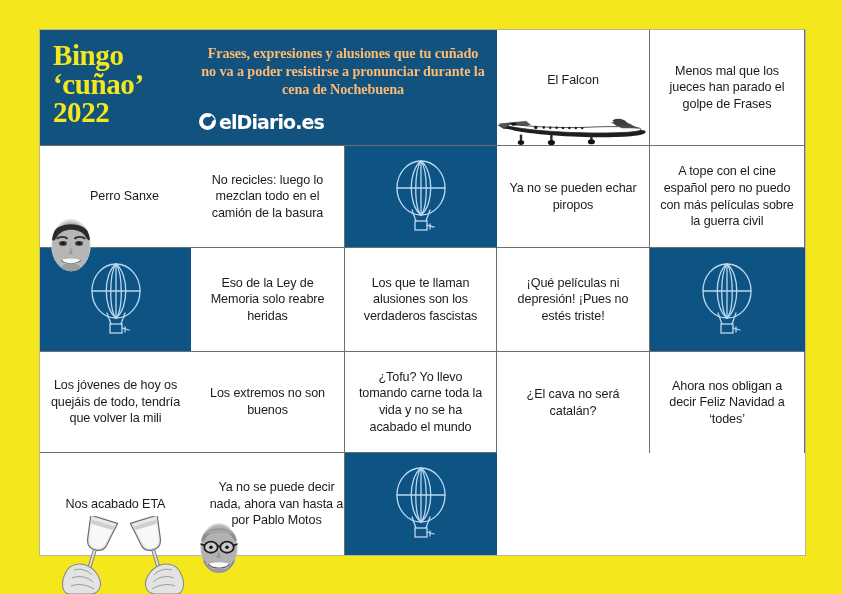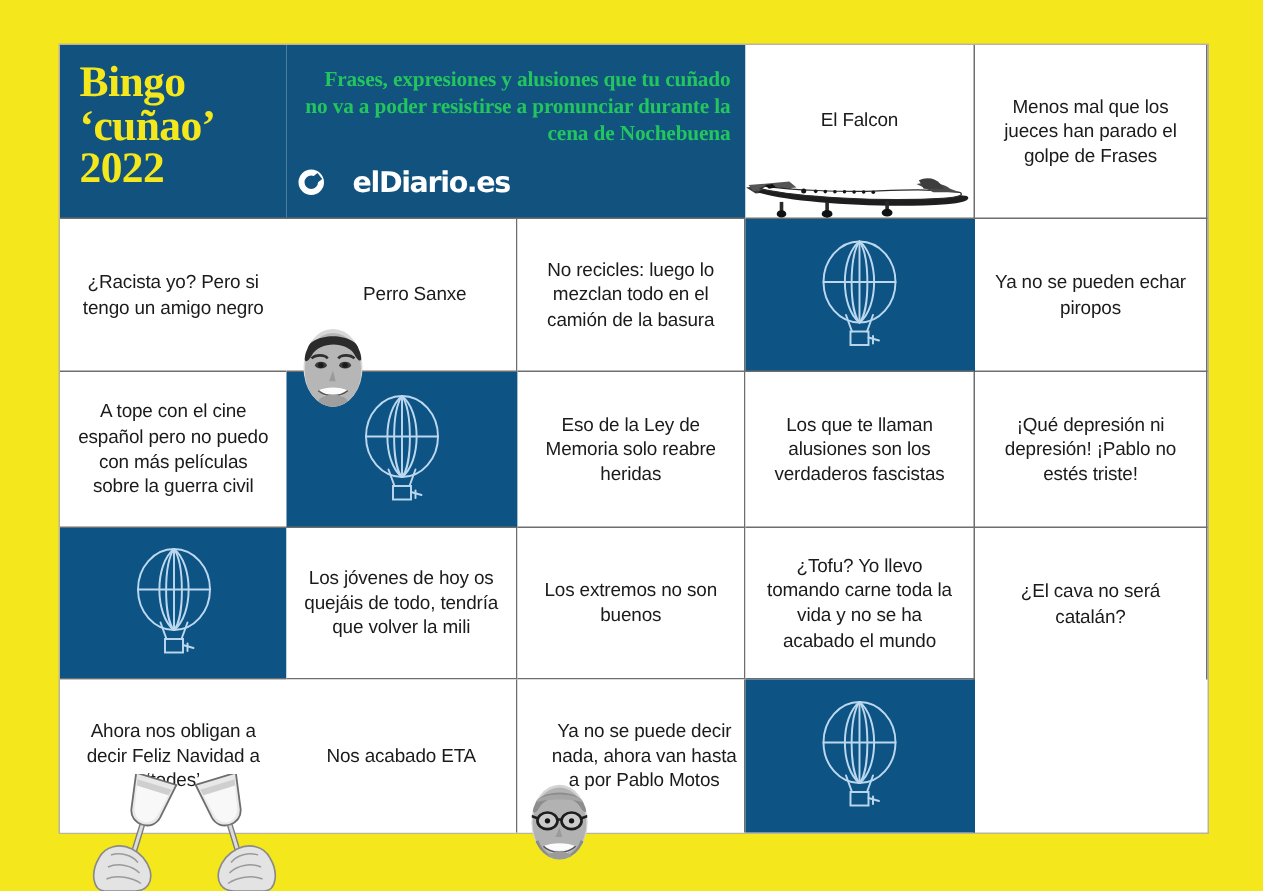--- a/index.html
+++ b/index.html
@@ -103,31 +103,31 @@
     background: #12527f;
     border-right: none;
     flex-direction: column;
     align-items: flex-start;
     justify-content: flex-start;
     padding: 14px 10px 0 8px;
   }
   .header-sub .lede {
     font-family: "Liberation Serif", serif;
     font-weight: bold;
-    color: #22c55e;
+    color: #fdba74;
     font-size: 14.2px;
     line-height: 1.28;
-    text-align: right;
+    text-align: center;
     letter-spacing: -0.1px;
   }
   .logo {
     margin-top: 12px;
     display: flex;
     align-items: center;
-    gap: 19px;
+    gap: 3px;
   }
   .logo .logo-mark {
     display: inline-block;
     width: 17px;
     height: 17px;
     border-radius: 50%;
     border: 4px solid #ffffff;
     box-sizing: border-box;
     position: relative;
   }
@@ -237,23 +237,20 @@
           <rect x="124" y="41" width="3" height="9" fill="#2a2a2a"></rect>
           <ellipse cx="125.5" cy="51" rx="4.5" ry="3.2" fill="#111"></ellipse>
         </g>
       </svg>
     </div>
 
     <div class="cell">
       <span class="txt">Menos mal que los jueces han parado el golpe de Frases</span>
     </div>
 
-    <div class="cell">
-      <span class="txt">¿Racista yo? Pero si tengo un amigo negro</span>
-    </div>
 
     <div class="cell has-portrait">
       <span class="txt">Perro Sanxe</span>
       <svg class="portrait sanchez" viewBox="0 0 60 76">
         <defs>
           <clipPath id="headclip1">
               <ellipse cx="30" cy="36" rx="22" ry="29"></ellipse>
             </clipPath>
         </defs>
         <g clip-path="url(#headclip1)">
@@ -328,21 +325,21 @@
 
     <div class="cell">
       <span class="txt">Eso de la Ley de Memoria solo reabre heridas</span>
     </div>
 
     <div class="cell">
       <span class="txt">Los que te llaman alusiones son los verdaderos fascistas</span>
     </div>
 
     <div class="cell">
-      <span class="txt">¡Qué depresión ni depresión! ¡Pablo no estés triste!</span>
+      <span class="txt">¡Qué películas ni depresión! ¡Pues no estés triste!</span>
     </div>
 
     <div class="cell blue">
       <svg class="balloon" viewBox="0 0 66 80">
         <g fill="none" stroke="#bcd8ef" stroke-width="1.3" stroke-linecap="round">
           <ellipse cx="33" cy="31" rx="24" ry="27"></ellipse>
           <path d="M33 4 C20 14 20 48 33 58"></path>
           <path d="M33 4 C46 14 46 48 33 58"></path>
           <path d="M33 4 C26 14 26 50 33 58"></path>
           <path d="M33 4 C40 14 40 50 33 58"></path>

